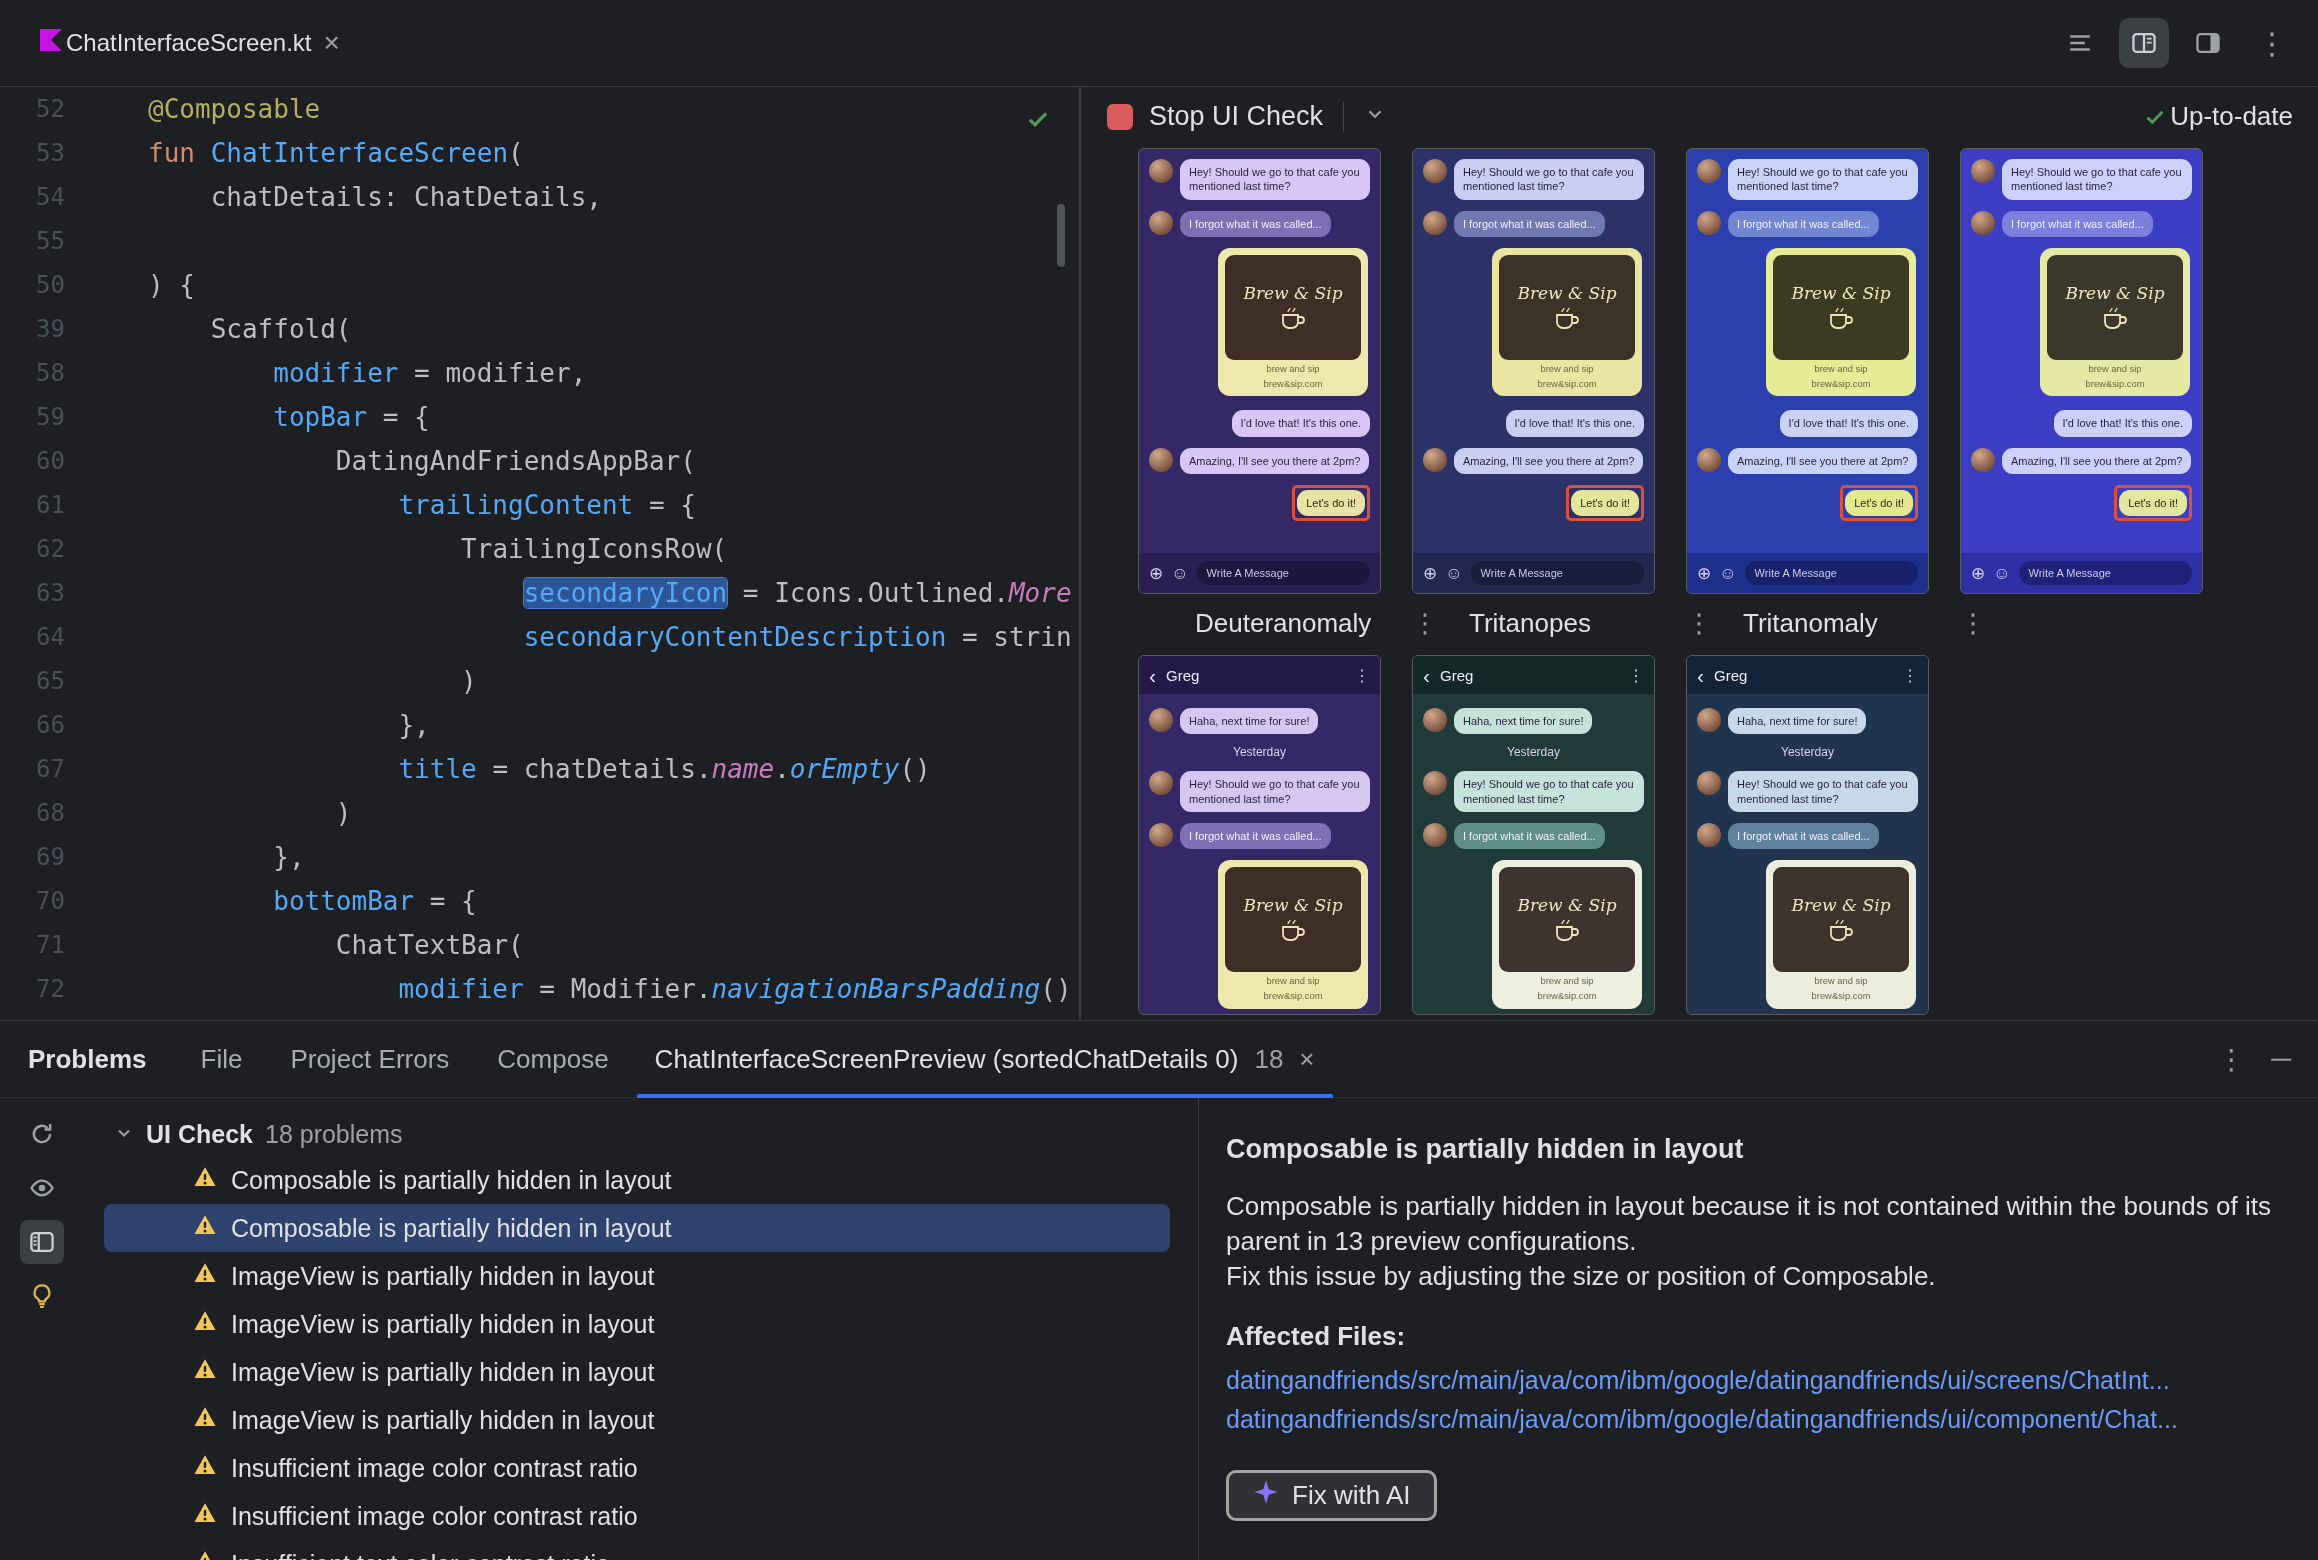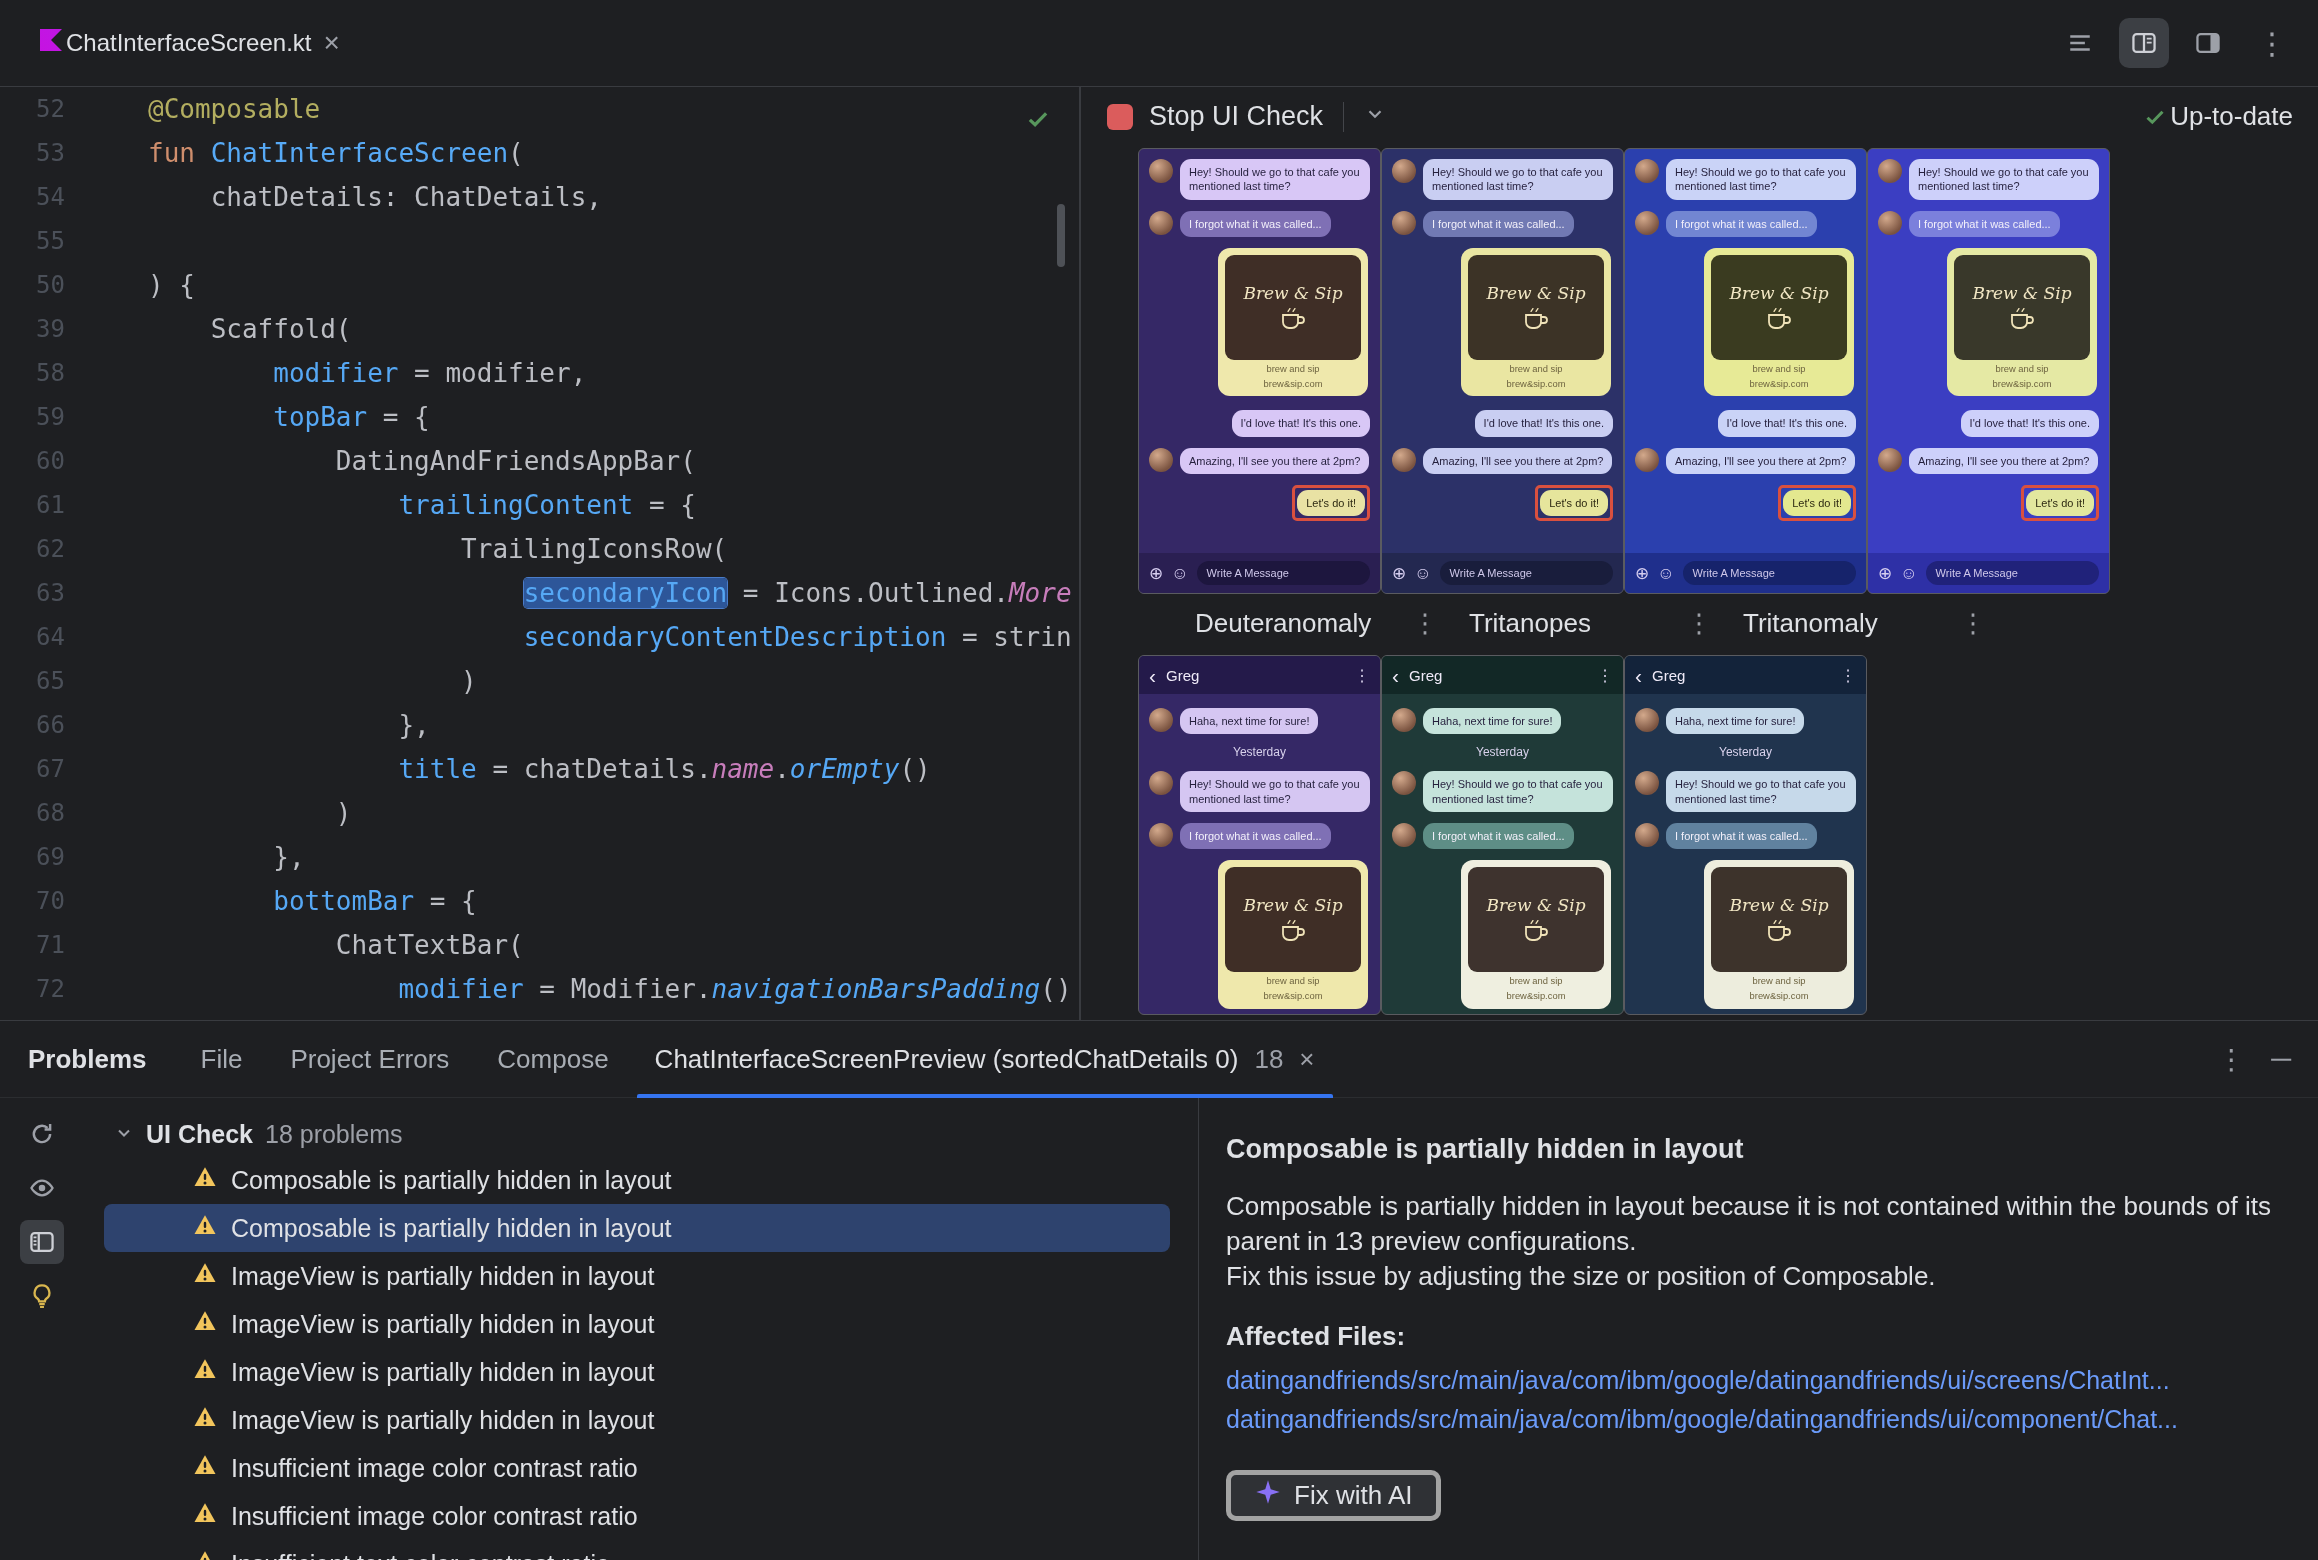--- a/index.html
+++ b/index.html
@@ -34,21 +34,21 @@
   .vdiv { width:2px; background:#393B40; }
 
   
   #preview { flex:1; position:relative; overflow:hidden; }
   .ptoolbar { height:59px; display:flex; align-items:center; padding:0 26px; gap:16px; font-size:27px; }
   .stop-sq { width:26px; height:26px; border-radius:6px; background:#DB5C5C; }
   .tb-div { width:1px; height:30px; background:#43454A; margin:0 4px; }
   .spacer { flex:1; }
   .uptodate { display:flex; gap:3px; align-items:center; font-size:26px; color:#DFE1E5; }
   .canvas { padding:2px 0 0 57px; }
-  .prow { display:flex; }
+  .prow { display:flex; gap:31px; }
   #prow2 { margin-top:4px; }
   .phone { width:243px; border:1px solid #5A5B60; border-radius:6px; background:var(--bg); position:relative; overflow:hidden; flex:0 0 243px; }
   .phone.r1 { height:446px; padding-top:10px; }
   .phone.r2 { height:360px; }
   .plabels { display:flex; gap:31px; padding:14px 0 12px 57px; }
   .plabel { width:243px; display:flex; justify-content:space-between; align-items:center; font-size:26px; color:#DFE1E5; }
   .plabel .dots { color:#9DA0A8; font-size:26px; }
 
   
   .appbar { height:38px; background:var(--ab); display:flex; align-items:center; gap:10px; padding:0 10px; color:#EFEAF8; font-size:15px; margin-bottom:14px; }
@@ -89,21 +89,21 @@
   .pgroup { height:44px; display:flex; align-items:center; gap:12px; padding-left:31px; font-size:25px; }
   .gname { font-weight:700; color:#DFE1E5; }
   .gcount { color:#9DA0A8; }
   .prow-item { height:48px; display:flex; align-items:center; gap:14px; padding-left:89px; font-size:25px; color:#DFE1E5; margin:0 28px 0 21px; border-radius:8px; }
   .prow-item.sel { background:#2E436E; }
   .pdetail { flex:1; border-left:1px solid #393B40; padding:36px 40px 0 27px; }
   .dtitle { font-size:27px; font-weight:700; margin-bottom:24px; }
   .dbody { font-size:26px; line-height:1.34; color:#DFE1E5; max-width:1089px; }
   .dheading { font-size:26px; font-weight:700; margin:28px 0 14px; }
   .dlink { display:block; font-size:25px; color:#6B9BFA; margin-bottom:10px; text-decoration:none; cursor:pointer; }
-  .fixbtn { margin-top:26px; display:inline-flex; align-items:center; gap:13px; height:51px; padding:0 24px; background:#2F3135; border:5px solid #a3a3a3; border-radius:10px; color:#DFE1E5; font-size:26px; cursor:pointer; }
+  .fixbtn { margin-top:26px; display:inline-flex; align-items:center; gap:13px; height:51px; padding:0 24px; background:#2F3135; border:3px solid #a3a3a3; border-radius:10px; color:#DFE1E5; font-size:26px; cursor:pointer; }
 </style>
 </head>
 <body>
 
 <div id="app">
 
   <div id="tabbar">
     <div class="etab">
       <span>
         <svg width="22" height="22" viewBox="0 0 24 24">

